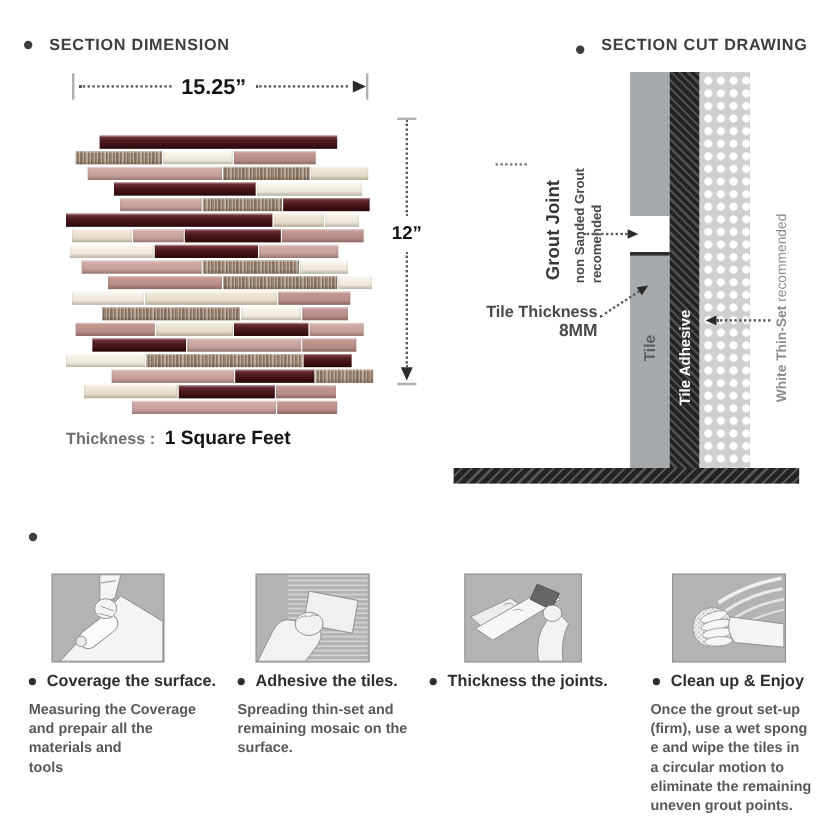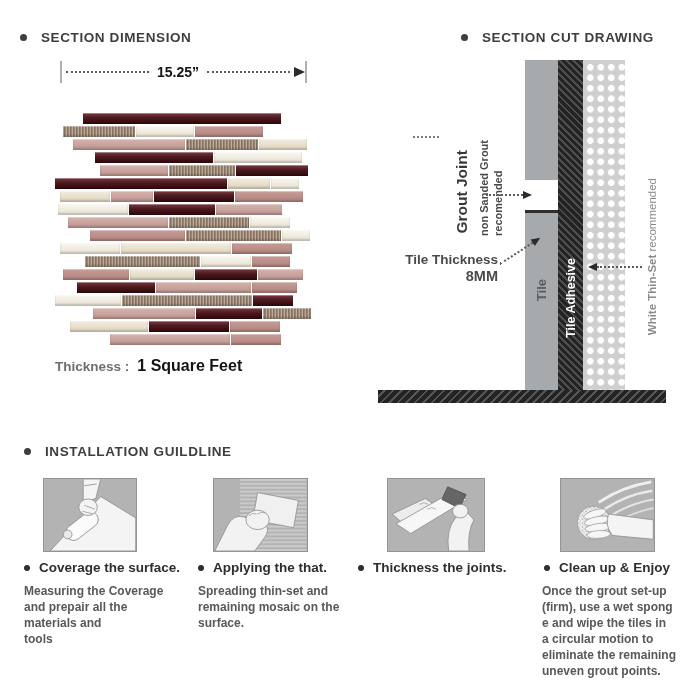--- a/index.html
+++ b/index.html
@@ -8,21 +8,21 @@
     font-family:"Liberation Sans", sans-serif; color:#3d3d3d; overflow:hidden;
   }
   .abs { position:absolute; }
   .heading { display:flex; align-items:center; gap:14px; font-weight:bold; font-size:13.5px; letter-spacing:.6px; color:#3e3e3e; }
   .bullet { width:7px; height:7px; border-radius:50%; background:#3e3e3e; flex:0 0 auto; }
 
   
   .hdim { left:60px; top:60px; width:247px; height:24px; display:flex; align-items:center; }
   .tickv { width:0; height:22px; border-left:2px solid #b0b0b0; }
   .dotl { flex:1; height:0; border-top:2px dotted #5a5a5a; margin:0 4px; }
-  .dimlabel { font-weight:bold; font-size:14px; color:#141414; padding:0 4px; white-space:nowrap; }
+  .dimlabel { font-weight:bold; font-size:18px; color:#141414; padding:0 4px; white-space:nowrap; }
   .arr-r { width:0; height:0; border-top:5.5px solid transparent; border-bottom:5.5px solid transparent; border-left:11px solid #2b2b2b; }
   .arr-l { width:0; height:0; border-top:4.5px solid transparent; border-bottom:4.5px solid transparent; border-right:9px solid #2b2b2b; }
   .arr-d { width:0; height:0; border-left:5.5px solid transparent; border-right:5.5px solid transparent; border-top:11px solid #2b2b2b; }
   .vdim { left:328px; top:98px; width:22px; height:250px; display:flex; flex-direction:column; align-items:center; }
   .tickh { width:16px; height:0; border-top:2px solid #b0b0b0; }
   .dotv { width:0; border-left:2px dotted #5a5a5a; }
 
   
   #mosaic { left:55px; top:113px; width:258px; height:236px; }
   .mrow { display:flex; gap:1px; height:11px; margin-bottom:2px; }
@@ -183,27 +183,35 @@
         <span class="strip c-cream" style="width: 78px;"></span>
         <span class="strip c-maroon" style="width: 80px;"></span>
         <span class="strip c-mauve" style="width: 50px;"></span>
       </div>
       <div class="mrow" style="margin-left: 55px;">
         <span class="strip c-pink" style="width: 120px;"></span>
         <span class="strip c-mauve" style="width: 50px;"></span>
       </div>
     </div>
 
+  <div class="abs vdim">
+    <span class="tickh"></span>
+    <span class="dotv" style="height:80px;"></span>
+    <span class="dimlabel" style="margin:6px 0; font-size:15.5px;">12”</span>
+    <span class="dotv" style="height:96px;"></span>
+    <span class="arr-d"></span>
+    <span class="tickh" style="margin-top:2px;"></span>
+  </div>
 
   <div class="abs coverage">
     <span class="lbl">Thickness :</span>
     <span class="val">1 Square Feet</span>
   </div>
 
-  <div class="abs heading" style="left:461px; top:30px;">
+  <div class="abs heading" style="left:480px; top:30px;align-items:flex-end;">
     <span class="bullet"></span>
     <span>SECTION CUT DRAWING</span>
   </div>
 
   <div class="abs" id="tile-upper"></div>
   <div class="abs" id="tile-lower"></div>
   <div class="abs" id="adhesive"></div>
   <div class="abs" id="thinset"></div>
   <div class="abs" id="floor"></div>
 
@@ -239,21 +247,20 @@
   <div class="abs" id="thinset-label">
     <span class="vtext"><b>White Thin-Set </b><span>recommended</span></span>
   </div>
   <div class="abs" id="thinset-arrow">
     <span class="arr-l"></span>
     <span class="dotl"></span>
   </div>
 
   <div class="abs heading" style="left:24px; top:444px;">
     <span class="bullet"></span>
-    <span>INSTALLATION GUILDLINE</span>
   </div>
 
   <div class="abs stepbox" style="left:43px; width:94px;">
     <svg viewBox="0 0 94 74">
       <rect x="0" y="0" width="94" height="74" fill="#b3b3b3"></rect>
       <polygon points="6,74 58,18 94,40 94,74" fill="#f4f4f4" stroke="#8a8a8a" stroke-width="0.8"></polygon>
       <g transform="rotate(-38 38 49)">
         <rect x="20" y="41" width="38" height="16" rx="8" fill="#fbfbfb" stroke="#8a8a8a" stroke-width="0.8"></rect>
       </g>
       <circle cx="24" cy="57" r="4.5" fill="#e9e9e9" stroke="#8a8a8a" stroke-width="0.8"></circle>
@@ -318,21 +325,21 @@
       <path d="M48,36 L94,42 L94,62 L52,58 Q44,48 48,36 Z" fill="#f4f4f4" stroke="#8a8a8a" stroke-width="0.8"></path>
     </svg>
   </div>
 
   <div class="abs steptitle" style="left:24px;">
     <span class="bullet"></span>
     <span>Coverage the surface.</span>
   </div>
   <div class="abs steptitle" style="left:198px;">
     <span class="bullet"></span>
-    <span>Applying the that.</span>
+    <span>Adhesive the tiles.</span>
   </div>
   <div class="abs steptitle" style="left:358px;">
     <span class="bullet"></span>
     <span>Thickness the joints.</span>
   </div>
   <div class="abs steptitle" style="left:544px;">
     <span class="bullet"></span>
     <span>Clean up &amp; Enjoy</span>
   </div>
 

